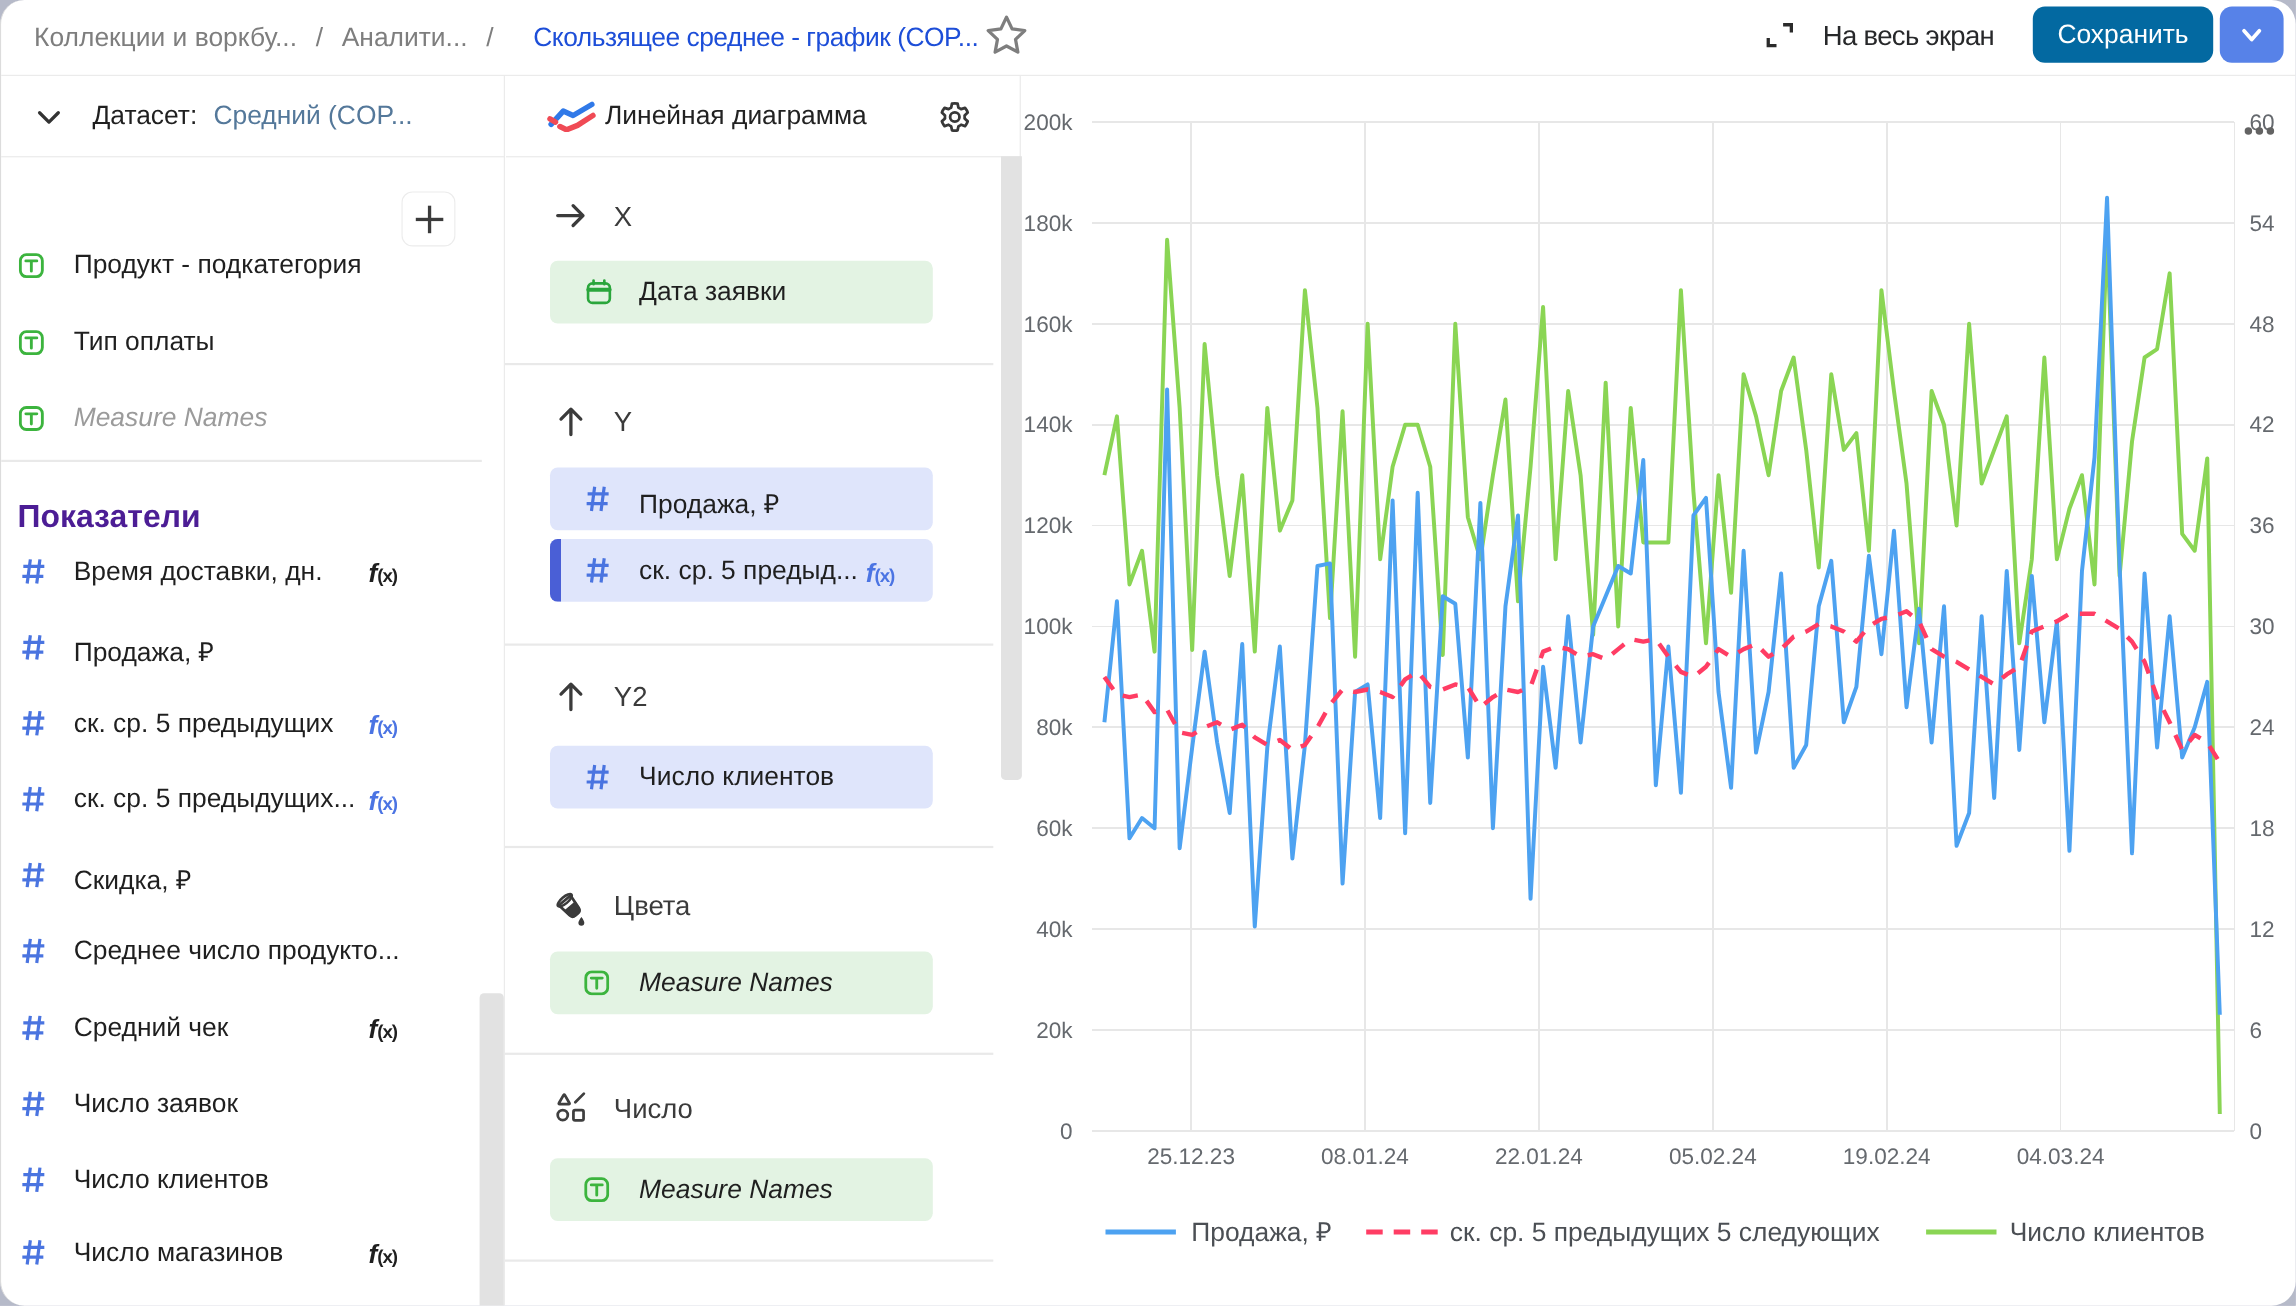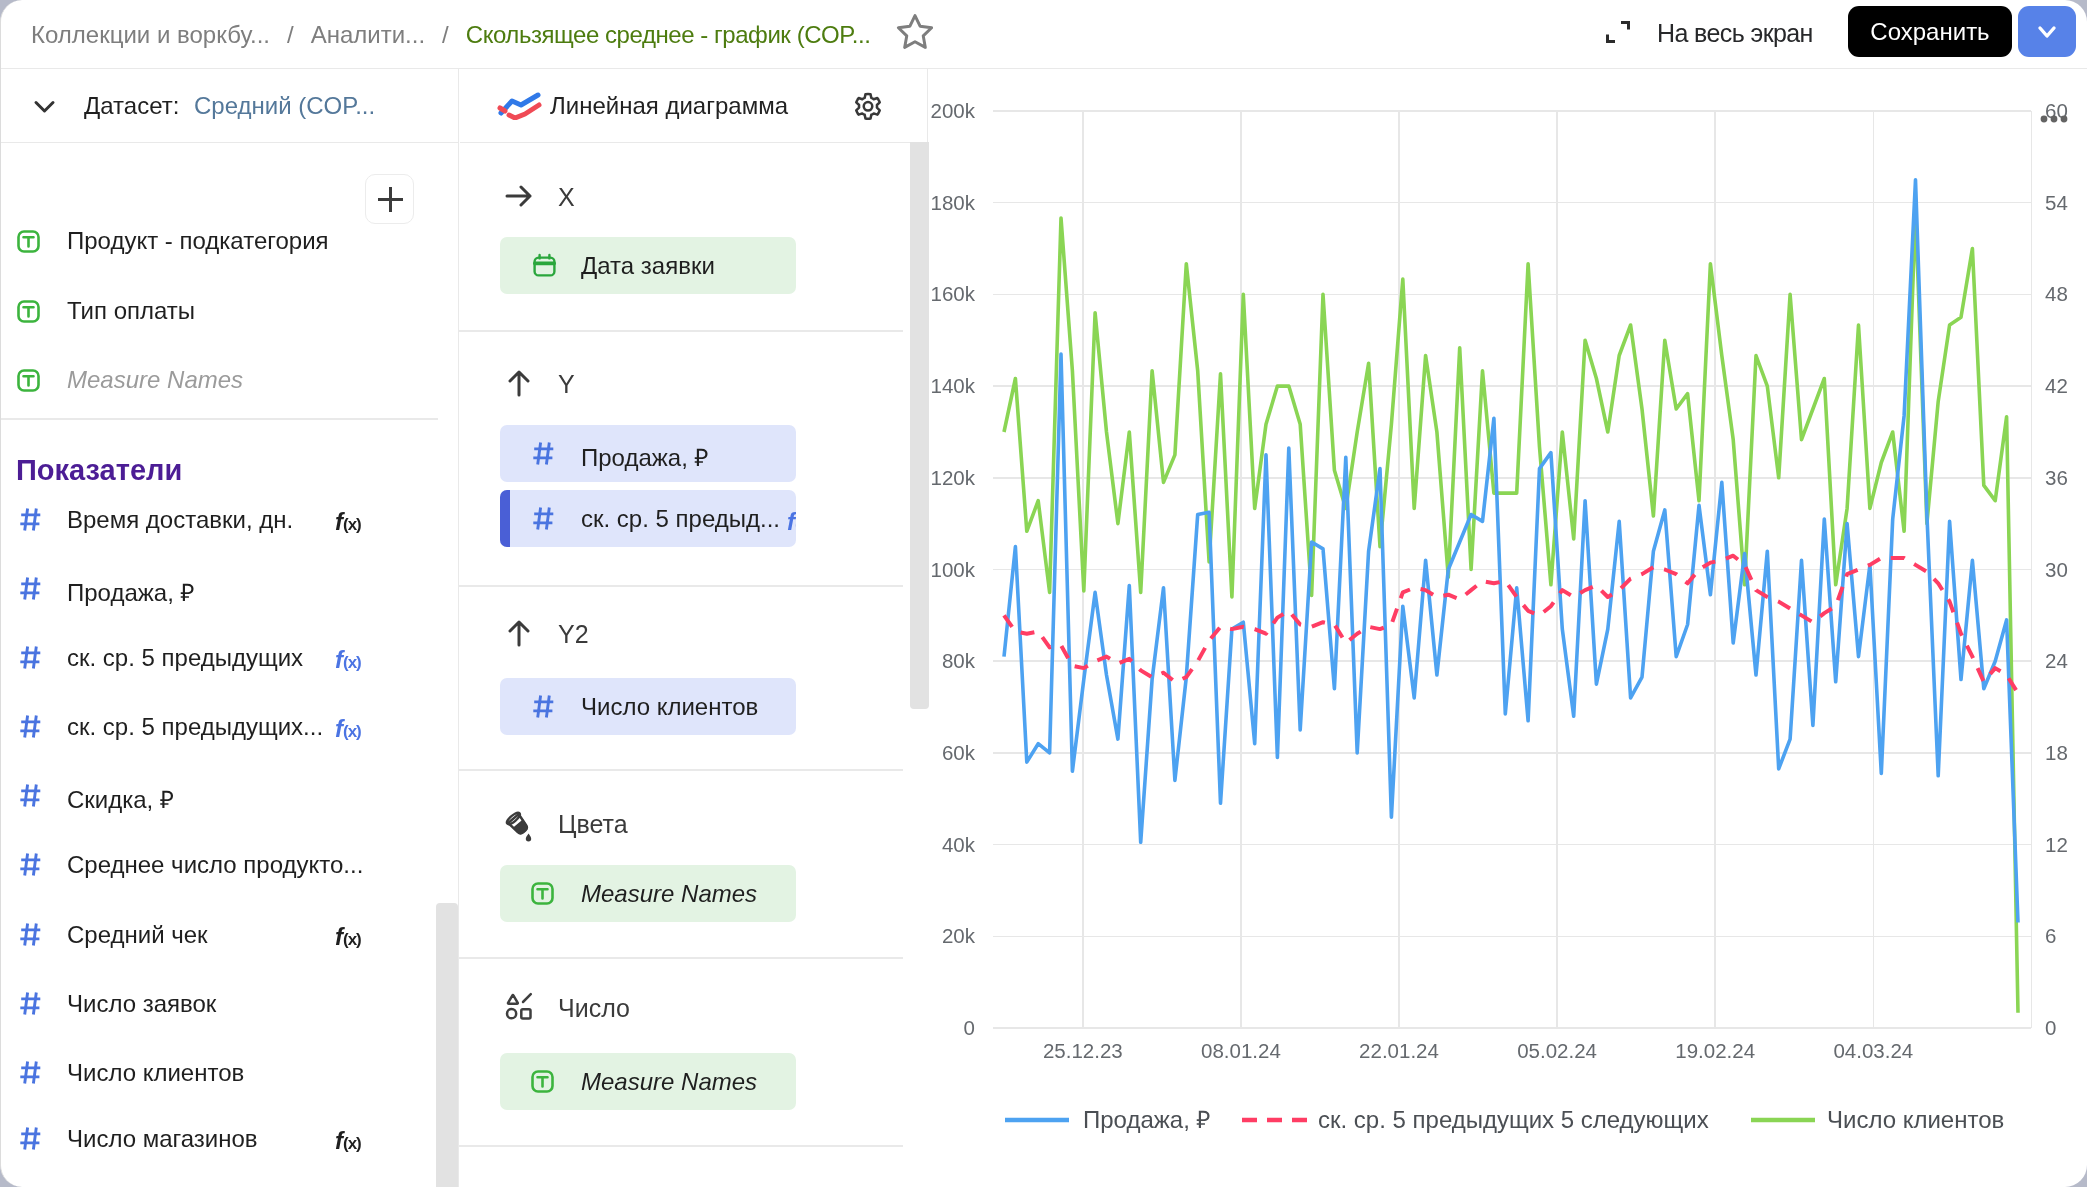--- a/index.html
+++ b/index.html
@@ -1,25 +1,25 @@
 <!DOCTYPE html>
 <html><head><meta charset="utf-8">
 <style>
 * { margin:0; padding:0; box-sizing:border-box; }
 html,body { width:2087px; height:1187px; background:#b6bac9; font-family:"Liberation Sans", sans-serif; }
 .page { position:absolute; left:0; top:0; width:2087px; height:1187px; background:#fff;
   border-radius:22px; border-left:1px solid #dcdcdc; overflow:hidden; }
 .topbar { position:absolute; left:0; top:0; width:2087px; height:69px; border-bottom:1.5px solid #e9e9e9; }
 .crumbs { position:absolute; left:30px; top:21px; font-size:24px; color:#7e7e7e; white-space:nowrap; }
-.crumbs .cur { color:#4d7c0f; }
+.crumbs .cur { color:#1d4ed8;margin-left:19px; }
 .crumbs .sep { margin:0 17px; color:#7e7e7e; }
 .star { position:absolute; left:893px; top:11px; }
 .fullscr { position:absolute; left:1604px; top:20px; }
 .fstext { position:absolute; left:1656px; top:19px; font-size:25px; color:#27282a; letter-spacing:-0.6px; }
-.savebtn { position:absolute; left:1847px; top:6px; width:164px; height:51px; background:#000000; border-radius:11px;
+.savebtn { position:absolute; left:1847px; top:6px; width:164px; height:51px; background:#0369a1; border-radius:11px;
   color:#fff; font-size:24px; text-align:center; line-height:51px; }
 .chevbtn { position:absolute; left:2017px; top:6px; width:58px; height:51px; background:#5782e8; border-radius:11px; }
 .chevbtn svg { position:absolute; left:16px; top:13px; }
 .lpanel { position:absolute; left:0; top:69px; width:458px; height:1118px; }
 .lpborder { position:absolute; left:456.5px; top:0; width:1.5px; height:1118px; background:#e9e9e9; }
 .lphead { position:absolute; left:0; top:0; width:458px; height:74px; border-bottom:1.5px solid #e9e9e9; }
 .lphead svg { position:absolute; left:30px; top:24px; }
 .dslab { position:absolute; left:83px; top:23px; font-size:24px; color:#1f1f1f; }
 .dslink { position:absolute; left:193px; top:23px; font-size:24px; color:#54789a; }
 .search { position:absolute; left:15px; top:106px; width:326px; height:49px; border:1.5px solid #d6d6d6; border-radius:10px; }
@@ -39,21 +39,21 @@
 .lsec { position:absolute; left:15px; top:385px; font-size:29px; font-weight:bold; color:#4c1d95; }
 .lthumb { position:absolute; left:435px; top:834px; width:21.5px; height:284px; background:#e2e2e2; border-radius:4px 4px 0 0; }
 .mpanel { position:absolute; left:459px; top:69px; width:469px; height:1118px;text-align:center; }
 .mphead { position:absolute; left:0; top:0; width:468px; height:74px; border-bottom:1.5px solid #e9e9e9; border-right:1.5px solid #e9e9e9; }
 .mphead .lcicon { position:absolute; left:37px; top:23px; }
 .mptitle { position:absolute; left:90px; top:23px; font-size:24px; color:#222; }
 .mphead .gear { position:absolute; left:392px; top:22px; }
 .sech { position:absolute; left:44px; height:32px; }
 .sech svg { position:absolute; left:0; top:0; }
 .seclab { position:absolute; left:54px; top:2px; font-size:25px; color:#3b3b3b; }
-.chip { position:absolute; left:40px; width:296px; height:57px; font-size:24px; border-radius:7px; overflow:hidden;text-decoration:underline; }
+.chip { position:absolute; left:40px; width:348px; height:57px; font-size:24px; border-radius:7px; overflow:hidden;text-decoration:underline; }
 .chip.green { background:#e3f3e3; }
 .chip.blue { background:#dfe5fb; }
 .chip > svg { position:absolute; left:32px; top:16px; }
 .chip .tic { position:absolute; left:31px; top:17px; }
 .chip .tic svg, .chip .hic svg { position:static; }
 .chip .hic { position:absolute; left:31px; top:15px; }
 .chiptext { position:absolute; left:81px; top:15px; font-size:24px; color:#1f1f1f; white-space:nowrap; }
 .chip .fx { left:287px; top:18px; }
 .chipbar { position:absolute; left:0; top:0; width:10px; height:57px; background:#4a5fd6; }
 .mdiv { position:absolute; left:-1px; top:0; width:444px; height:1.5px; background:#e9e9e9; }

